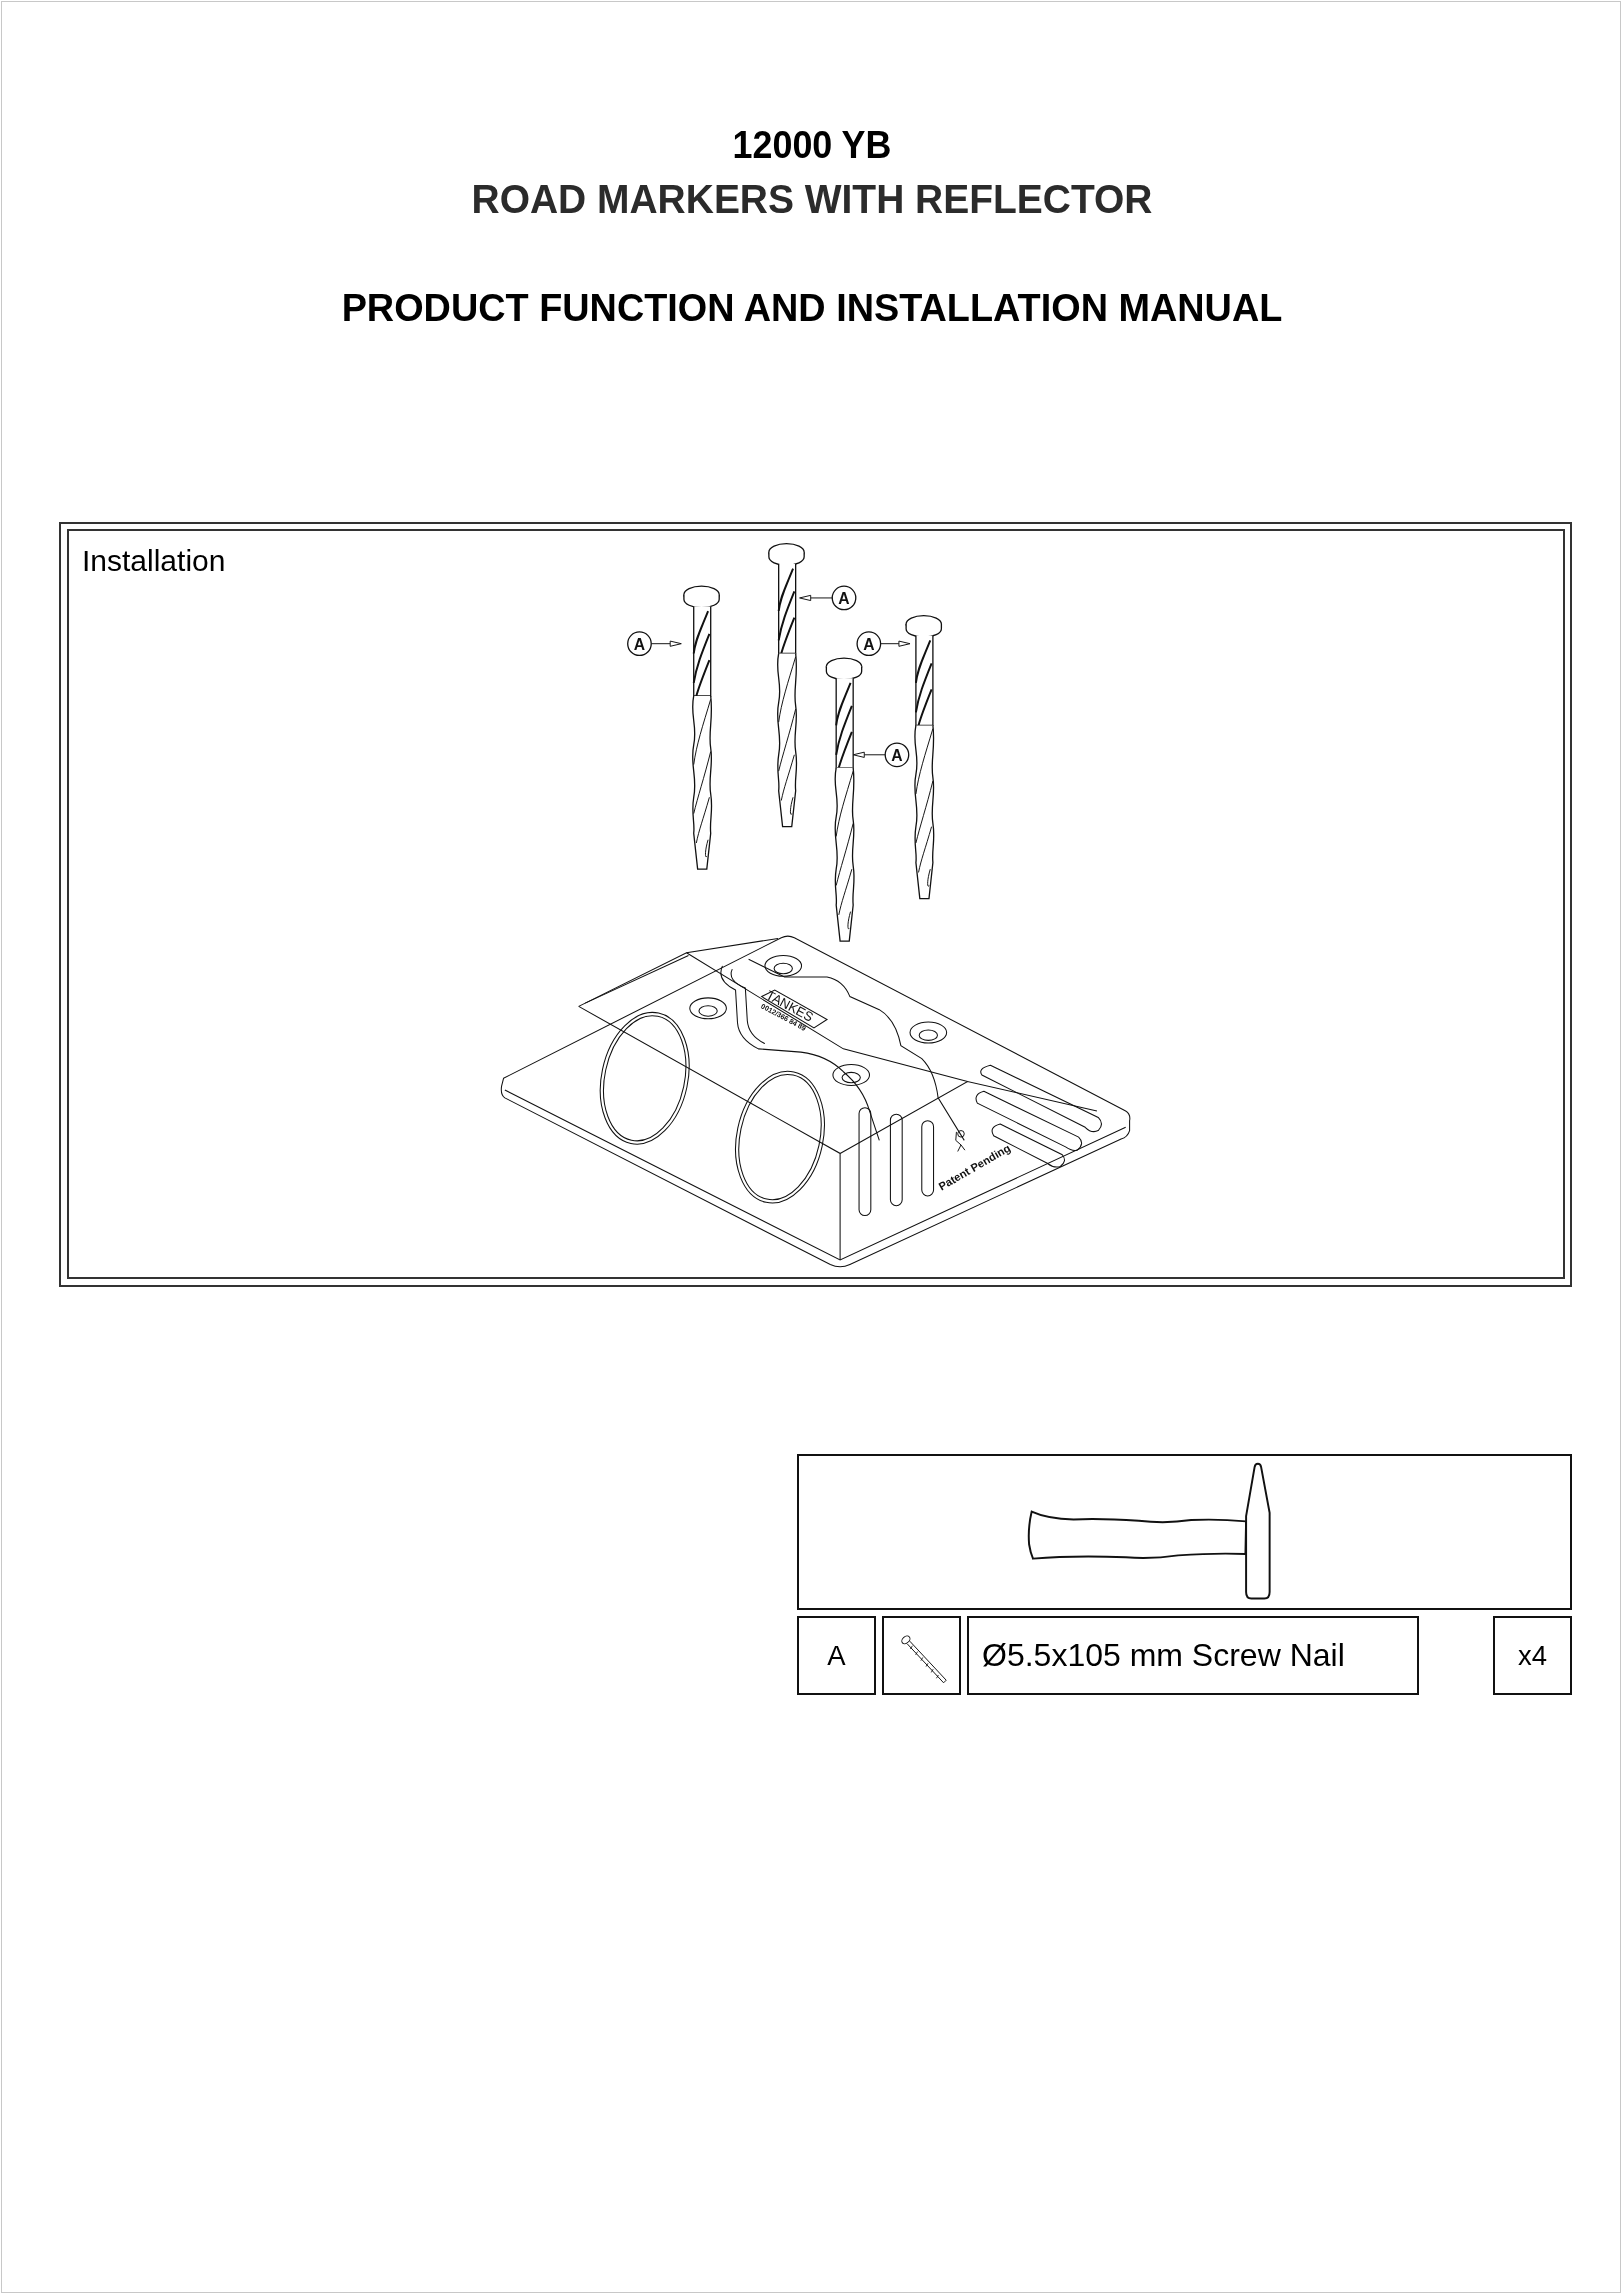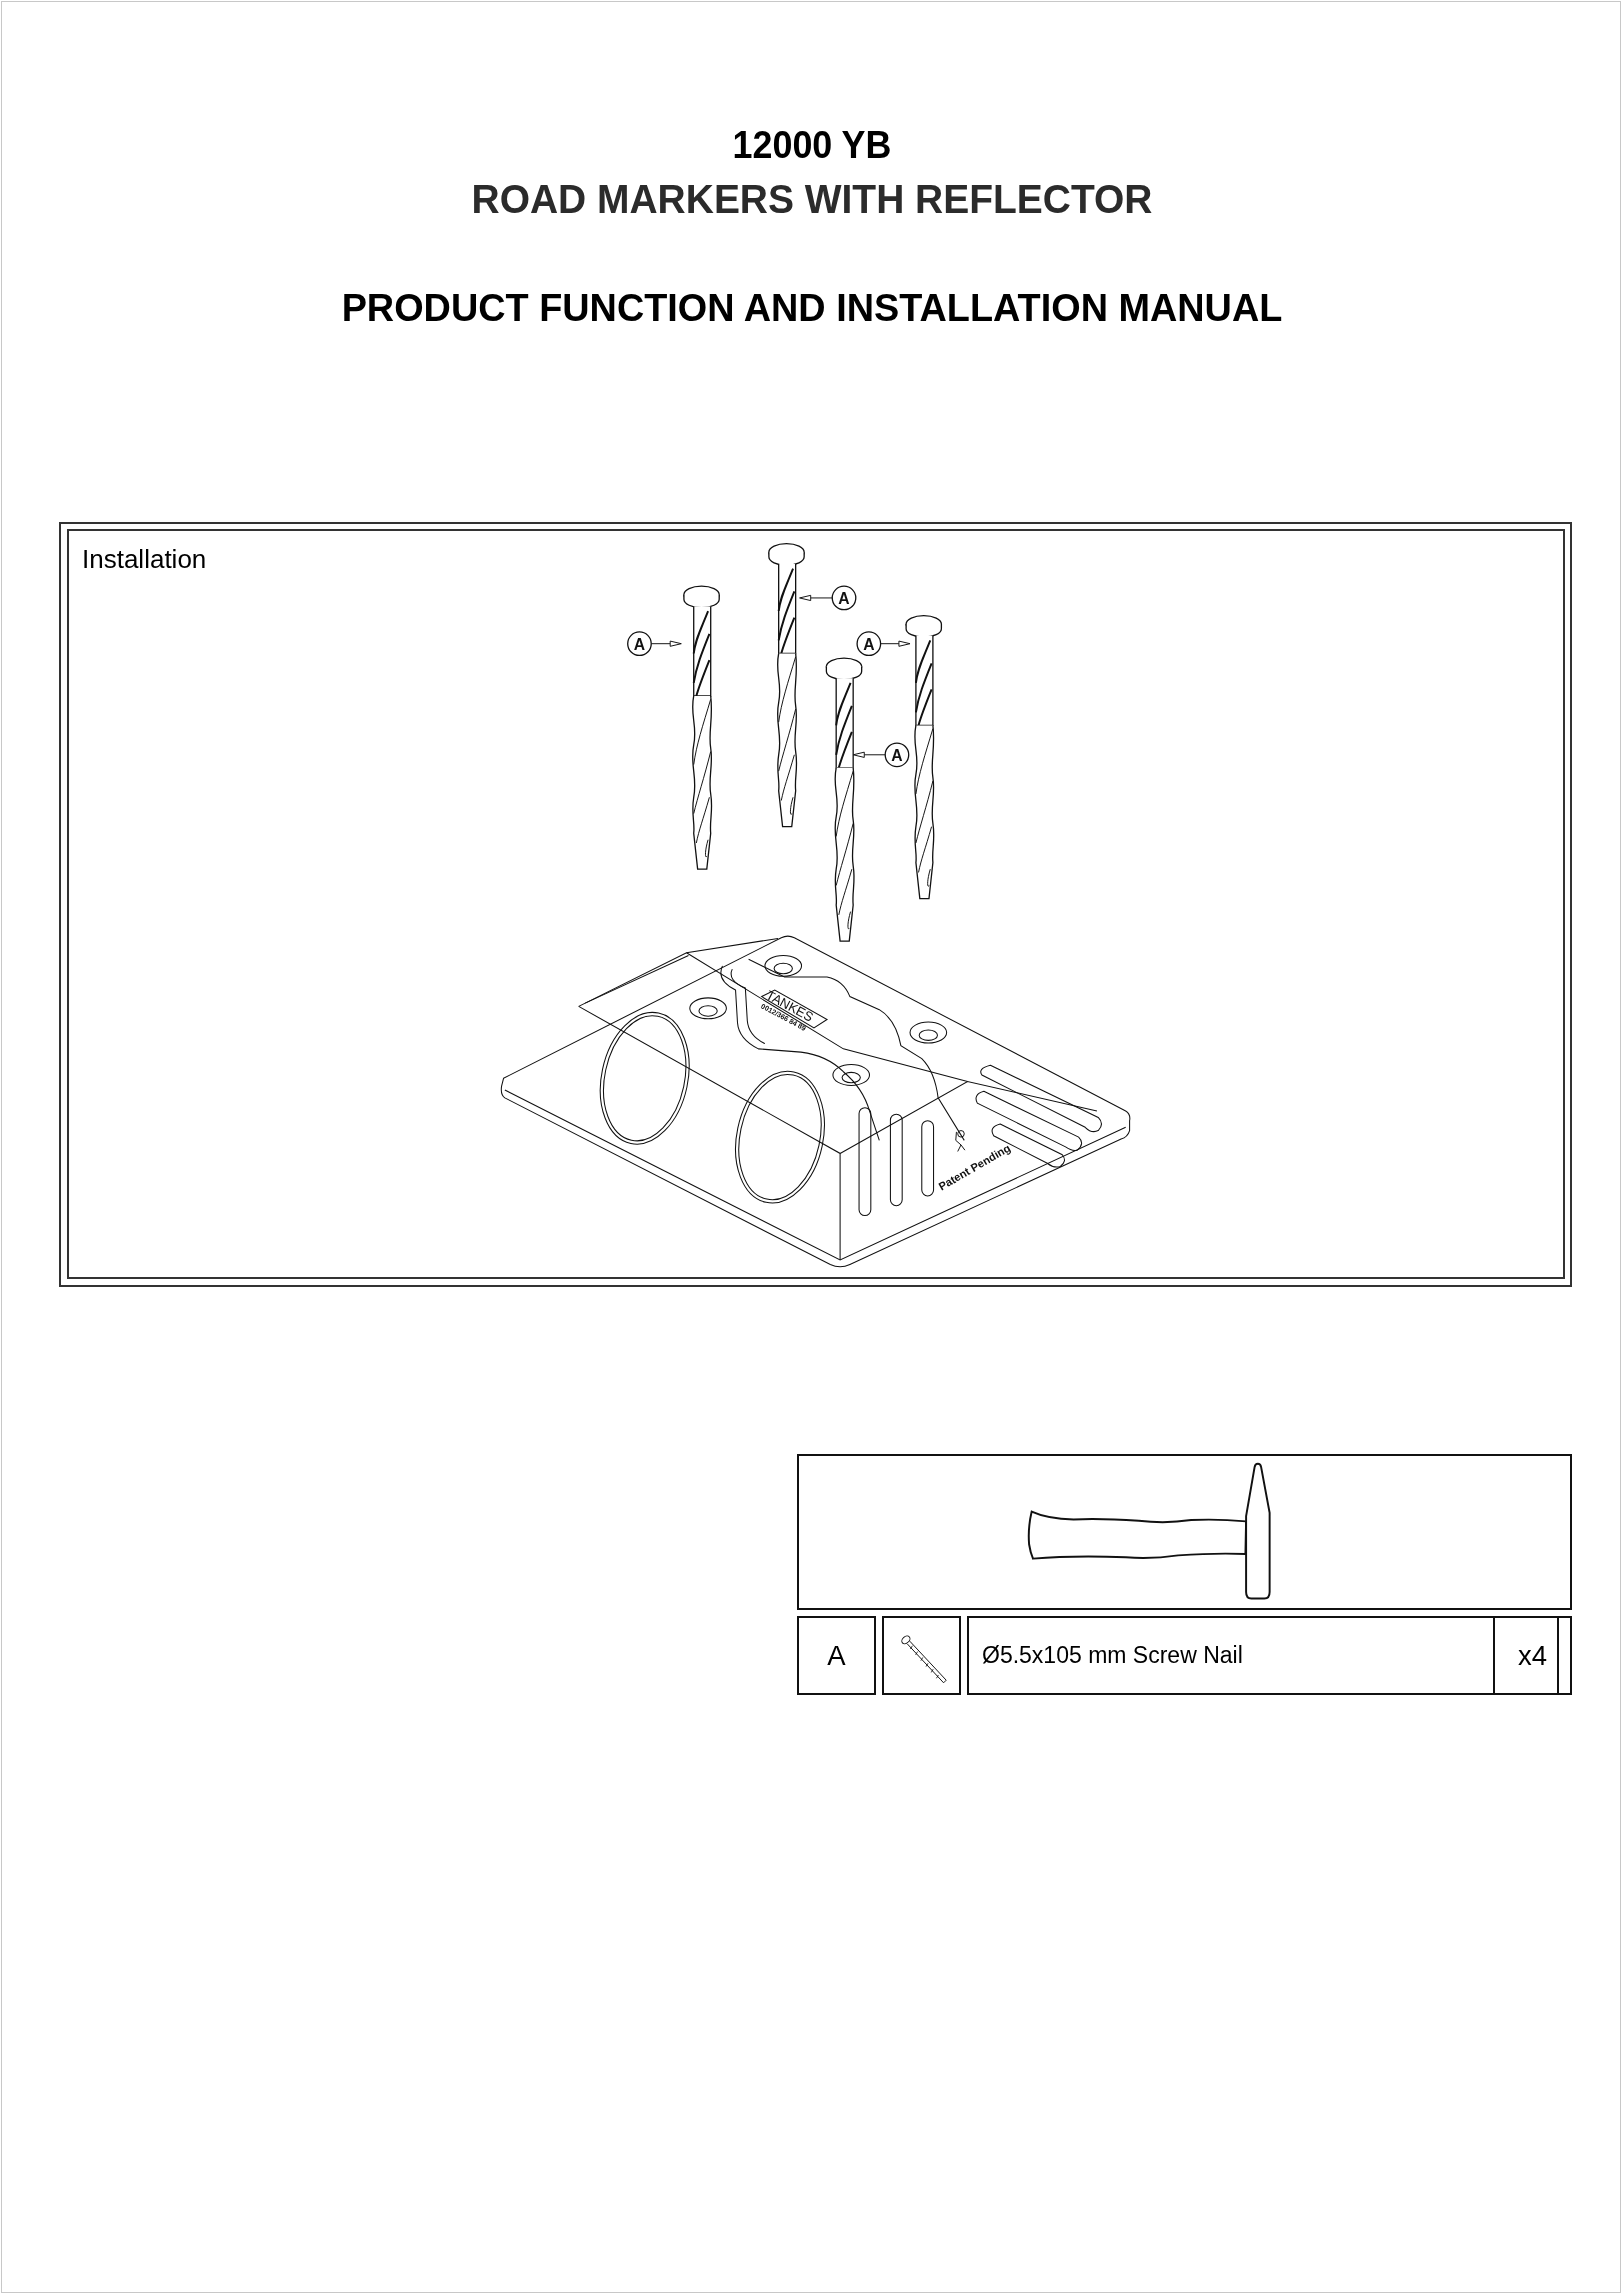--- a/index.html
+++ b/index.html
@@ -9,30 +9,30 @@
                  border: 1.3px solid #c8c8c8; box-sizing: border-box; }
   .title { position: absolute; left: 0; width: 1624px; text-align: center; font-weight: bold; }
   .t-model { top: 123px; font-size: 39px; color: #000; transform: scaleX(0.92); }
   .t-product { top: 176px; font-size: 41px; color: #2b2b2b; transform: scaleX(0.95); }
   .t-manual { top: 286px; font-size: 39px; color: #000; transform: scaleX(0.97); }
 
   .install-outer { position: absolute; left: 59px; top: 522px; width: 1513px; height: 765px;
                    border: 2px solid #333; box-sizing: border-box; }
   .install-inner { position: absolute; left: 67px; top: 529px; width: 1498px; height: 750px;
                    border: 2px solid #333; box-sizing: border-box; }
-  .install-label { position: absolute; left: 82px; top: 544px; font-size: 26px; }
+  .install-label { position: absolute; left: 82px; top: 544px; font-size: 30px; }
   .drawing { position: absolute; left: 0; top: 0; }
 
   .tool-box { position: absolute; left: 797px; top: 1454px; width: 775px; height: 156px;
               border: 2.6px solid #111; box-sizing: border-box; }
   .cell { position: absolute; top: 1616px; height: 79px; border: 2.6px solid #111; box-sizing: border-box;
           display: flex; align-items: center; }
   .cell-id { left: 797px; width: 79px; justify-content: center; font-size: 27.5px; }
   .cell-icon { left: 882px; width: 79px; justify-content: center; }
-  .cell-desc { left: 967px; width: 592px; padding-left: 13px; font-size: 23px; }
+  .cell-desc { left: 967px; width: 452px; padding-left: 13px; font-size: 32px; }
   .cell-qty { left: 1493px; width: 79px; justify-content: center; font-size: 27.5px; text-align: right; }
 </style>
 </head>
 <body>
 
 <div class="page-border"></div>
 
 <div class="title t-model">12000 YB</div>
 <div class="title t-product">ROAD MARKERS WITH REFLECTOR</div>
 <div class="title t-manual">PRODUCT FUNCTION AND INSTALLATION MANUAL</div>

